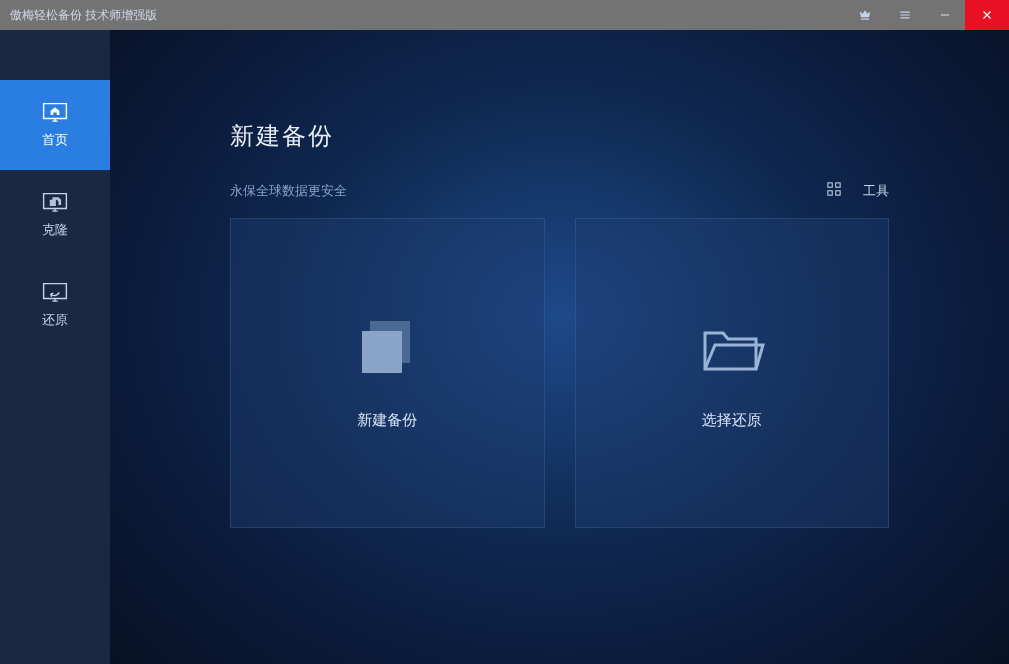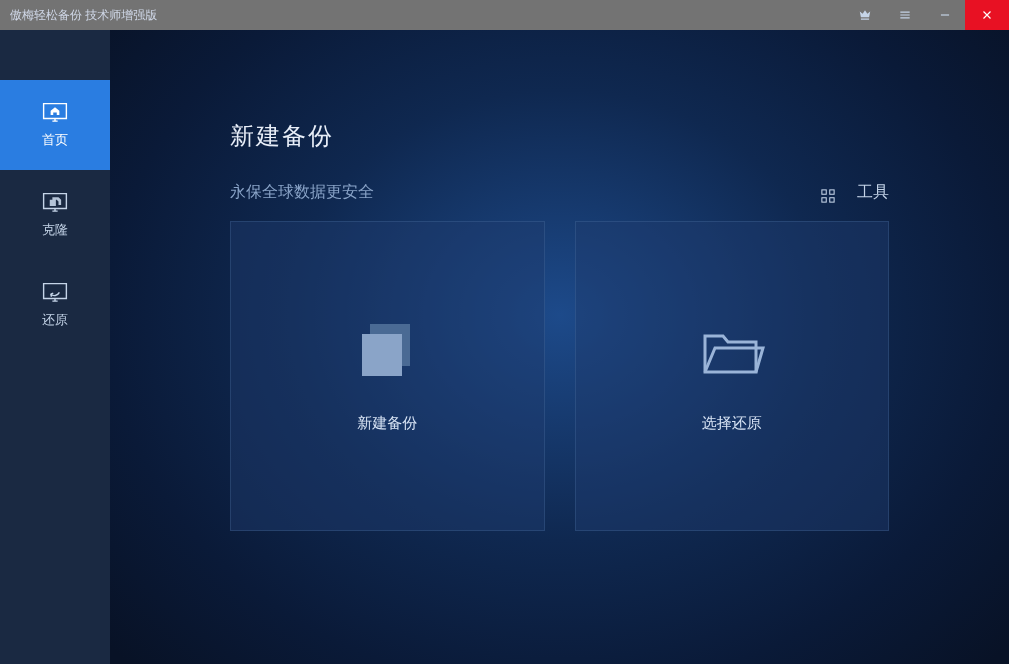--- a/index.html
+++ b/index.html
@@ -74,27 +74,27 @@
     font-size: 24px;
     font-weight: 300;
     color: #e8eef8;
     letter-spacing: 2px;
     margin-bottom: 30px;
   }
   .subtitle-row {
     display: flex;
     justify-content: space-between;
     align-items: center;
-    font-size: 16px;
+    font-size: 13px;
     color: #8aa4c8;
     margin-bottom: 18px;
   }
   .tools-link {
     display: flex;
-    align-items: flex-end;
+    align-items: flex-start;
     gap: 22px;
     cursor: pointer;
     color: #c5d4e8;
   }
   .tools-link svg { width: 14px; height: 14px; }
   .cards {
     display: flex;
     gap: 30px;
   }
   .card {

